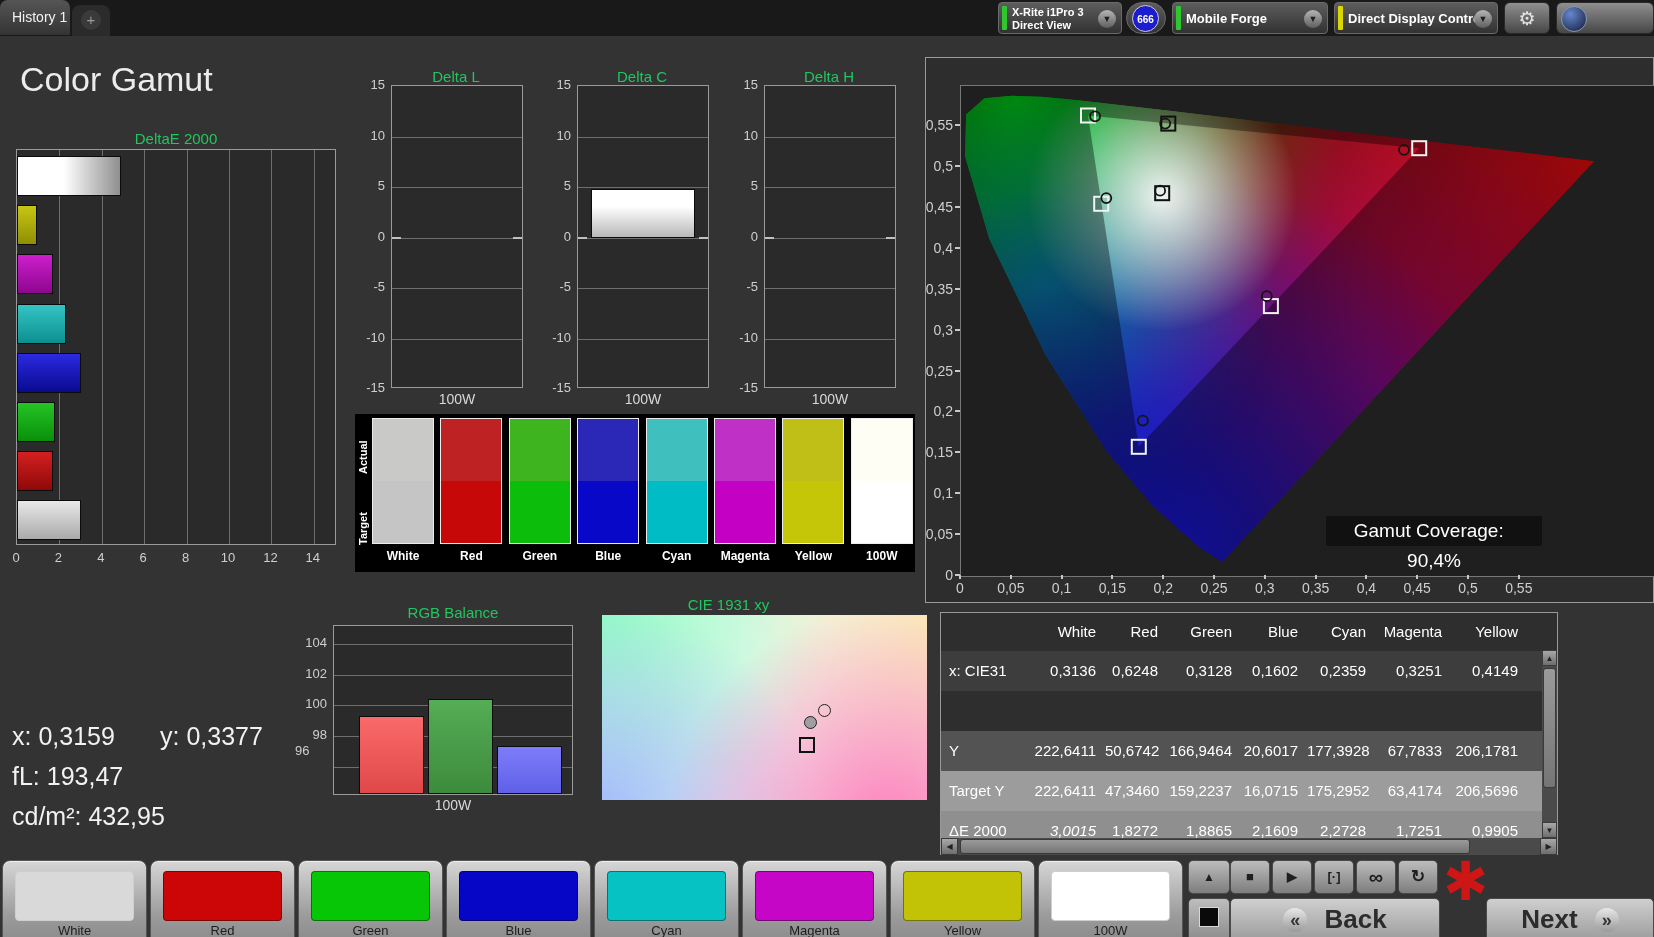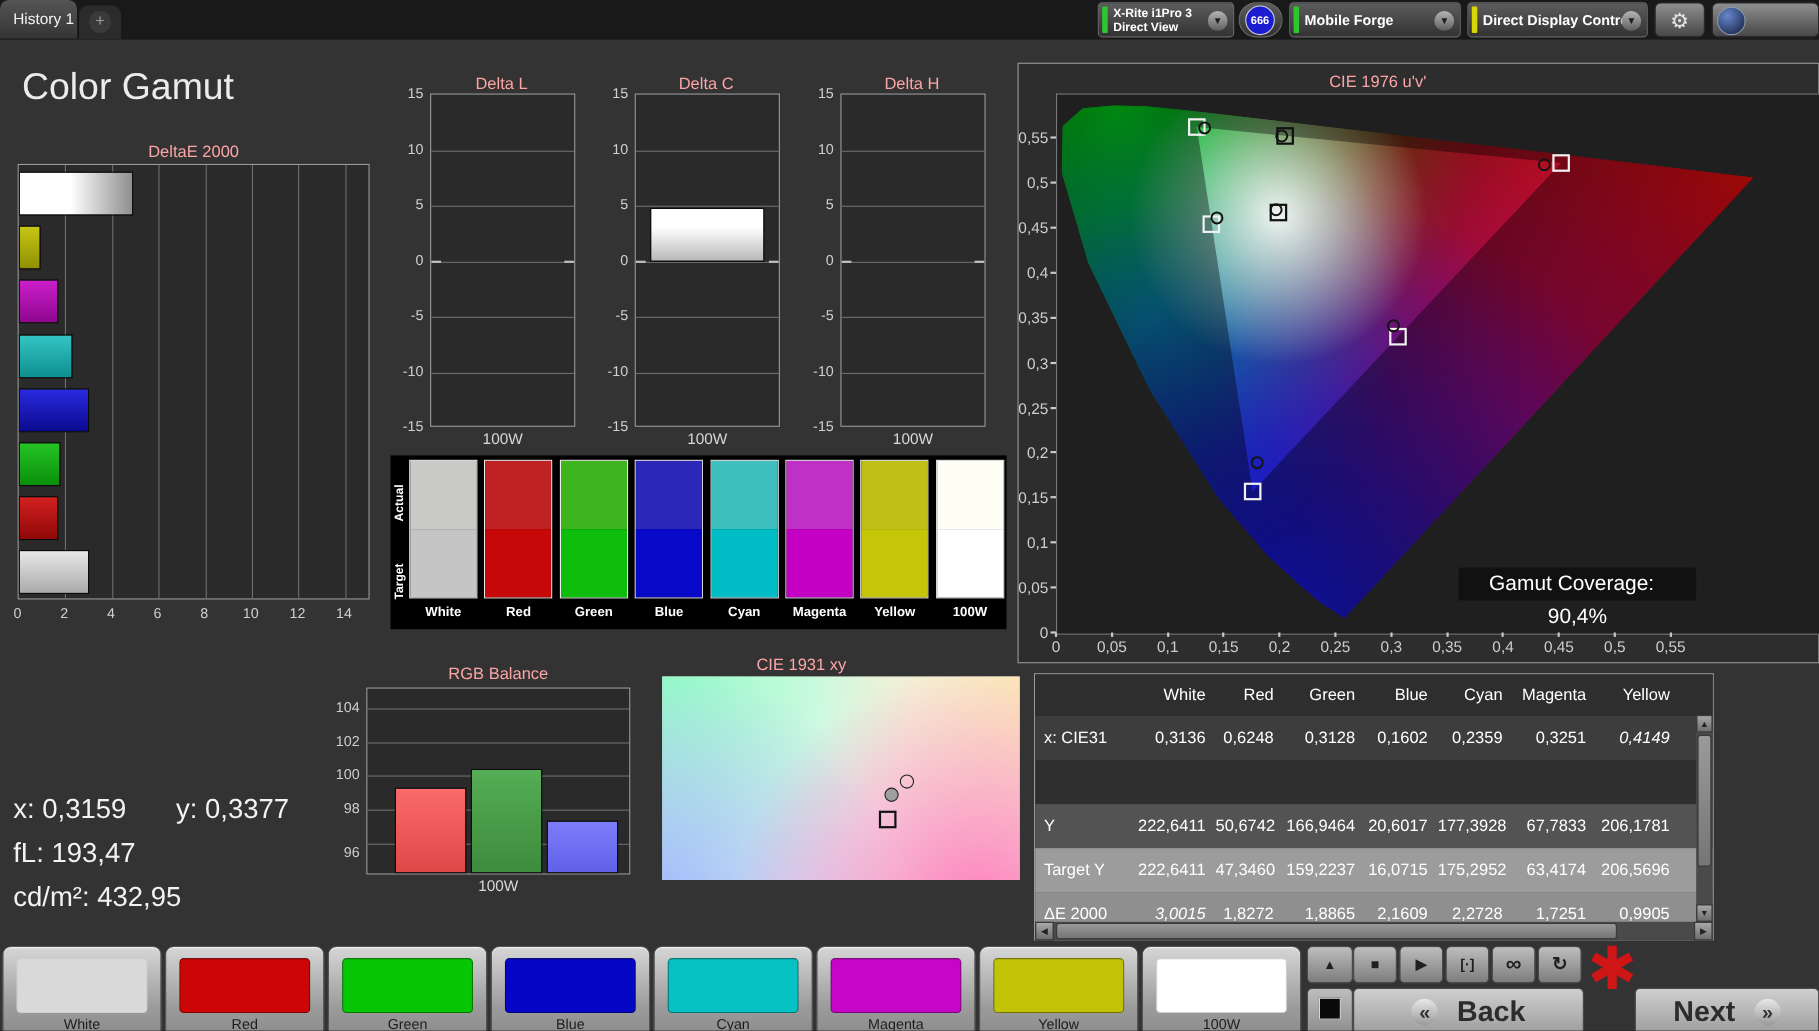--- a/index.html
+++ b/index.html
@@ -15,21 +15,21 @@
        color:#9a9a9a;font-size:15px;line-height:20px;text-align:center;}
   .dropdown{position:absolute;top:2px;height:32px;background:linear-gradient(#5d5d5d,#323232);border:1px solid #6a6a6a;
        border-radius:4px;box-sizing:border-box;}
   .stripe{position:absolute;left:3px;top:3px;bottom:3px;width:5px;border-radius:1px;}
   .dd-text{position:absolute;left:13px;top:0;color:#fff;font-weight:bold;}
   .chev{position:absolute;right:5px;top:7px;width:18px;height:18px;border-radius:50%;
        background:linear-gradient(#b5b5b5,#5f5f5f);color:#1d1d1d;font-size:9px;line-height:18px;text-align:center;}
   .gearbtn,.endbtn{position:absolute;top:2px;height:32px;background:linear-gradient(#8f8f8f,#474747);
        border:1px solid #2a2a2a;border-radius:6px;box-sizing:border-box;}
   
-  .chart-title{position:absolute;font-size:15px;color:#fca5a5;text-align:center;}
+  .chart-title{position:absolute;font-size:15px;color:#22c55e;text-align:center;}
   .plot{position:absolute;background:#2a2a2a;border:1px solid #9a9a9a;box-sizing:border-box;overflow:hidden;}
   .tick{position:absolute;font-size:13px;color:#cfcfcf;}
   .gridv{position:absolute;top:0;bottom:0;width:1px;background:#6e6e6e;}
   .gridh{position:absolute;left:0;right:0;height:1px;background:#6e6e6e;}
   .hbar{position:absolute;border:1px solid #0b0b0b;box-sizing:border-box;}
   .xlabel-100w{position:absolute;font-size:14px;color:#d8d8d8;text-align:center;}
   
   .swpanel{position:absolute;left:355px;top:414px;width:560px;height:158px;background:#000;}
   .rot{position:absolute;color:#fff;font-size:11px;font-weight:bold;writing-mode:vertical-rl;transform:rotate(180deg);text-align:center;}
   .swatch{position:absolute;top:418px;width:62px;height:126px;border:1px solid #ececec;box-sizing:border-box;}
@@ -240,21 +240,20 @@
       </div>
       <div class="swlabel" style="left: 781.4px;">Yellow</div>
       <div class="swatch" style="left: 850.8px;">
         <div class="half" style="top: 0px; background: rgb(255, 254, 244);"></div>
         <div class="half" style="bottom: 0px; background: rgb(255, 255, 255);"></div>
       </div>
       <div class="swlabel" style="left: 849.8px;">100W</div>
     </div>
 
   <div class="uv-panel"></div>
-  <div class="chart-title" style="left:925px;top:66px;width:655px;">CIE 1976 u'v'</div>
   <div class="uv-plot" id="uv-plot"><svg width="694" height="490">
         <defs>
           <radialGradient id="rg-green" gradientUnits="userSpaceOnUse" cx="55" cy="15" r="330">
             <stop offset="0" stop-color="#00dc00"></stop>
             <stop offset="1" stop-color="#00dc00" stop-opacity="0"></stop>
           </radialGradient>
           <radialGradient id="rg-red" gradientUnits="userSpaceOnUse" cx="633" cy="78" r="520">
             <stop offset="0" stop-color="#ff0d0d"></stop>
             <stop offset="1" stop-color="#ff0d0d" stop-opacity="0"></stop>
           </radialGradient>
@@ -373,21 +372,21 @@
       <div class="gridh" style="top: 140.5px;"></div>
       <div class="hbar" style="left: 25px; width: 65px; bottom: 0px; height: 77.9px; background: linear-gradient(rgb(250, 106, 106), rgb(224, 72, 72));"></div>
       <div class="hbar" style="left: 94px; width: 65px; bottom: 0px; height: 95.5px; background: linear-gradient(rgb(85, 173, 85), rgb(61, 139, 61));"></div>
       <div class="hbar" style="left: 163px; width: 65px; bottom: 0px; height: 48.1px; background: linear-gradient(rgb(125, 125, 250), rgb(96, 96, 232));"></div>
     </div>
   <div id="rgb-ylabels">
       <div class="tick" style="left: 295px; top: 635.3px; width: 32px; text-align: right;">104</div>
       <div class="tick" style="left: 295px; top: 665.9px; width: 32px; text-align: right;">102</div>
       <div class="tick" style="left: 295px; top: 696.4px; width: 32px; text-align: right;">100</div>
       <div class="tick" style="left: 295px; top: 727px; width: 32px; text-align: right;">98</div>
-      <div class="tick" style="left: 295px; top: 767px; width: 32px; text-align: right;">96</div>
+      <div class="tick" style="left: 295px; top: 743px; width: 32px; ">96</div>
     </div>
   <div class="xlabel-100w" style="left:333px;top:797px;width:240px;">100W</div>
 
   <div class="chart-title" style="left:566px;top:596px;width:325px;">CIE 1931 xy</div>
   <div class="abs" id="cie1931-plot" style="left:602px;top:615px;width:325px;height:185px;
        background:
          radial-gradient(circle at 88% 115%, rgba(255,120,185,.95), rgba(255,120,185,0) 62%),
          radial-gradient(circle at 112% -5%, rgba(255,228,170,.95), rgba(255,228,170,0) 55%),
          radial-gradient(circle at -5% 115%, rgba(150,175,255,.9), rgba(150,175,255,0) 58%),
          radial-gradient(circle at -2% -8%, rgba(135,255,190,.95), rgba(135,255,190,0) 62%),
@@ -410,21 +409,21 @@
         <div class="tcell" style="width: 60px; line-height: 38px;">1</div>
       </div>
       <div class="trow" style="top: 38px; height: 40px; background: rgb(61, 61, 61);">
         <div class="tcell tlabel" style="width: 92px; line-height: 40px;">x: CIE31</div>
         <div class="tcell" style="width: 72px; line-height: 40px;">0,3136</div>
         <div class="tcell" style="width: 62px; line-height: 40px;">0,6248</div>
         <div class="tcell" style="width: 74px; line-height: 40px;">0,3128</div>
         <div class="tcell" style="width: 66px; line-height: 40px;">0,1602</div>
         <div class="tcell" style="width: 68px; line-height: 40px;">0,2359</div>
         <div class="tcell" style="width: 76px; line-height: 40px;">0,3251</div>
-        <div class="tcell" style="width: 76px; line-height: 40px; font-style: italic;">0,4149</div>
+        <div class="tcell" style="width: 76px; line-height: 40px;">0,4149</div>
         <div class="tcell" style="width: 60px; line-height: 40px;">0,3</div>
       </div>
       <div class="trow" style="top: 118px; height: 40px; background: rgb(83, 83, 83);">
         <div class="tcell tlabel" style="width: 92px; line-height: 40px;">Y</div>
         <div class="tcell" style="width: 72px; line-height: 40px;">222,6411</div>
         <div class="tcell" style="width: 62px; line-height: 40px;">50,6742</div>
         <div class="tcell" style="width: 74px; line-height: 40px;">166,9464</div>
         <div class="tcell" style="width: 66px; line-height: 40px;">20,6017</div>
         <div class="tcell" style="width: 68px; line-height: 40px;">177,3928</div>
         <div class="tcell" style="width: 76px; line-height: 40px;">67,7833</div>

